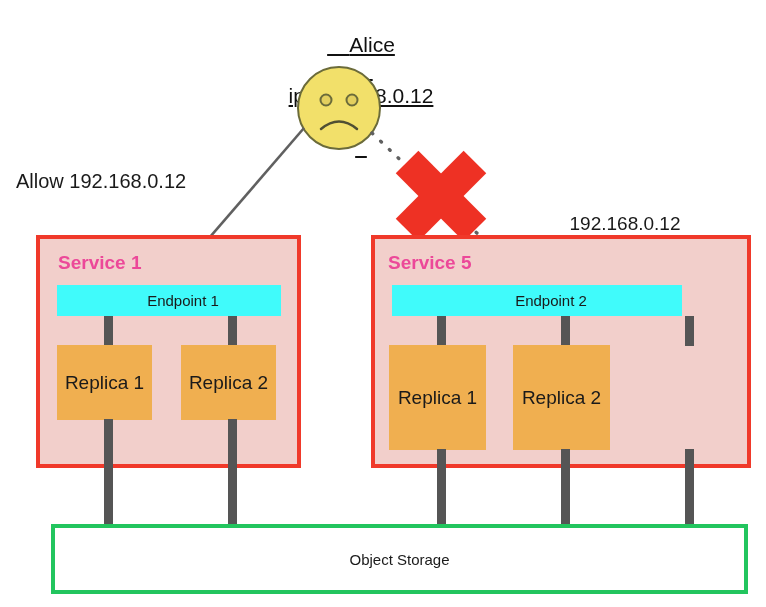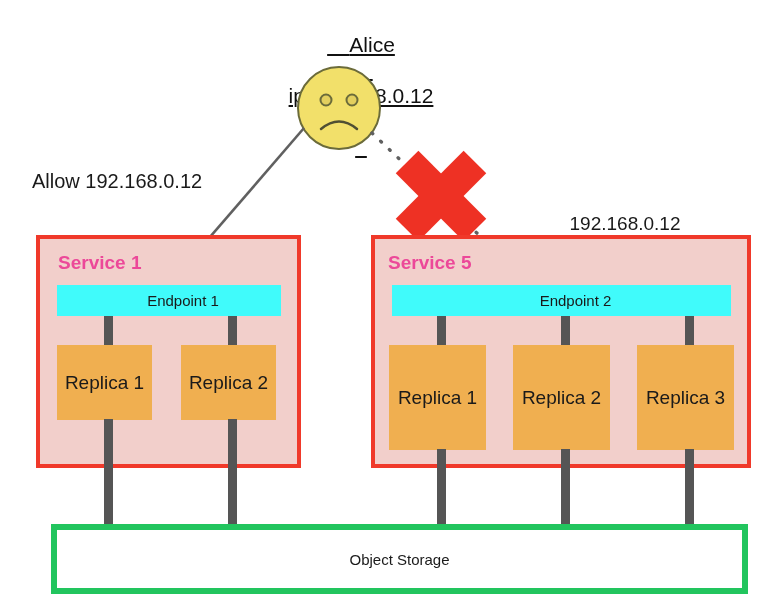--- a/index.html
+++ b/index.html
@@ -44,21 +44,20 @@
   }
   #alice-caption .line2 { display: block; }
 
   
   #allow-label {
     left: 16px;
     top: 169px;
     width: 280px;
     text-align: left;
     font-size: 20px;
-    margin-left: 16px;
   }
   #deny-label {
     left: 500px;
     top: 166px;
     width: 250px;
     text-align: center;
     font-size: 19px;
   }
 
   
@@ -86,21 +85,21 @@
     background: #40fbfb;
     display: flex;
     align-items: center;
     justify-content: center;
     font-size: 15px;
     color: #1a1a1a;
     box-sizing: border-box;
     padding-left: 28px;
   }
   #endpoint-1 { left: 57px;  top: 285px; width: 224px; height: 31px; }
-  #endpoint-2 { left: 392px; top: 285px; width: 339px; height: 31px; }
+  #endpoint-2 { left: 392px; top: 285px; width: 290px; height: 31px; }
 
   
   .replica {
     position: absolute;
     background: #f0af50;
     display: flex;
     align-items: center;
     justify-content: center;
     font-size: 19px;
     color: #1a1a1a;
@@ -126,21 +125,21 @@
   .pipe.long.s2 { top: 449px; }
 
   
   #object-storage {
     position: absolute;
     left: 51px;
     top: 524px;
     width: 697px;
     height: 70px;
     background: #ffffff;
-    border: 6px solid #22c55e;
+    border: 4px solid #22c55e;
     box-sizing: border-box;
     display: flex;
     align-items: center;
     justify-content: center;
     font-size: 15px;
     color: #1a1a1a;
   }
 
   
   #alice-face {
@@ -212,21 +211,20 @@
   <div class="service-title" id="service-2-title">Service 5</div>
 
   <div class="endpoint" id="endpoint-2">Endpoint 2</div>
 
   <div class="pipe short" style="left:437px"></div>
   <div class="pipe short" style="left:561px"></div>
   <div class="pipe short" style="left:685px"></div>
 
   <div class="replica s2" id="s2-replica-1">Replica 1</div>
   <div class="replica s2" id="s2-replica-2">Replica 2</div>
-  <div class="replica s2" id="s2-replica-3">Replica 3</div>
 
   <div class="pipe long s2" style="left:437px"></div>
   <div class="pipe long s2" style="left:561px"></div>
   <div class="pipe long s2" style="left:685px"></div>
 
   <div id="object-storage">Object Storage</div>
 
 </div>
 
 </body></html>

